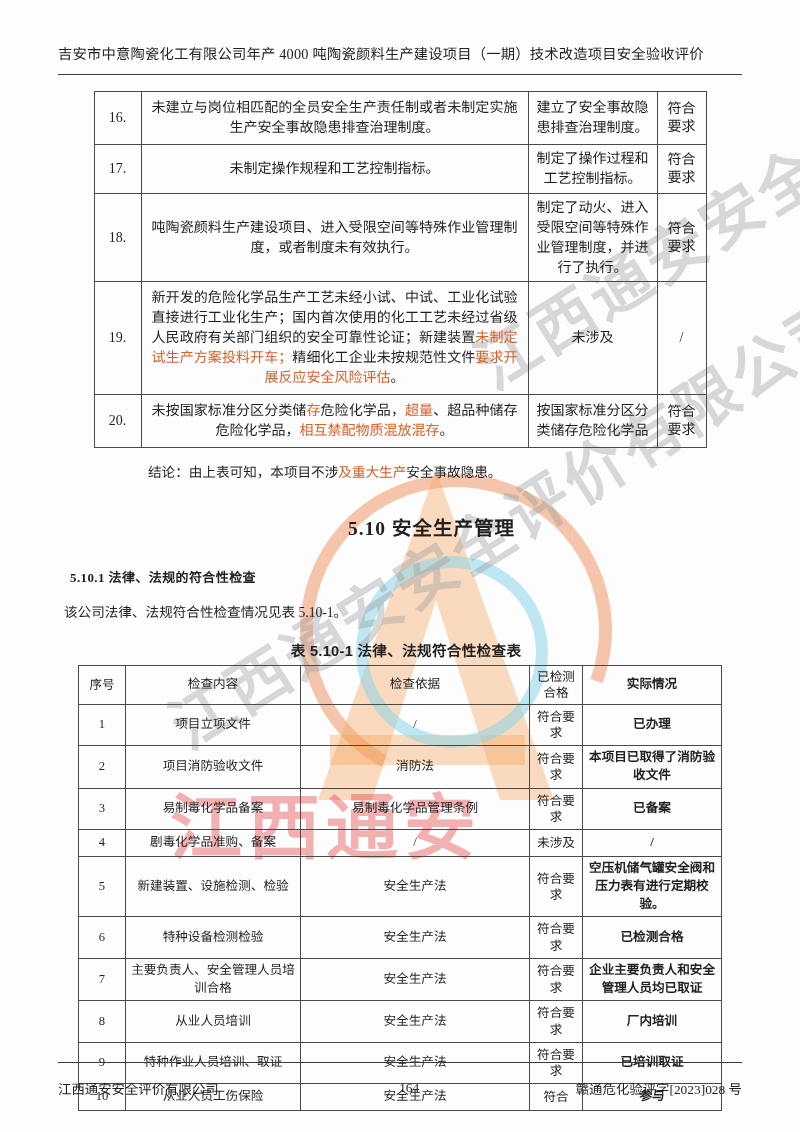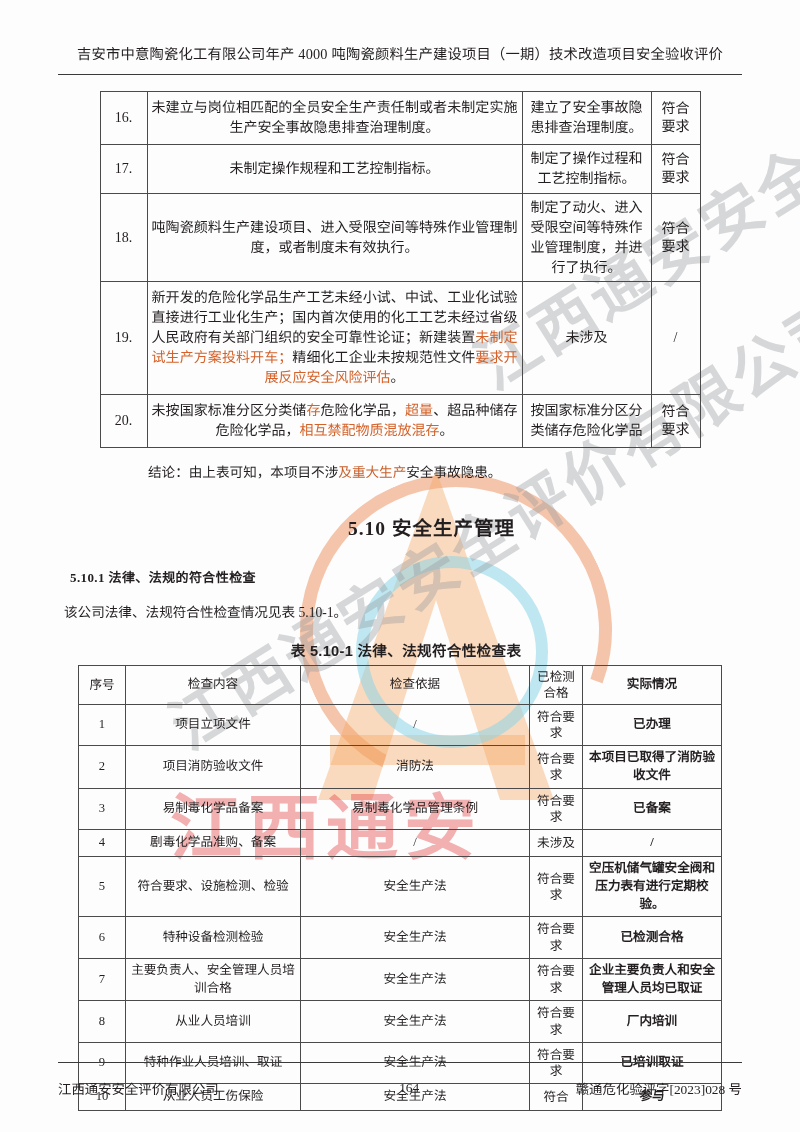--- a/index.html
+++ b/index.html
@@ -116,21 +116,21 @@
   
   .content {
     position: relative;
     z-index: 2;
     padding: 0;
   }
 
   
   .doc-header {
     margin: 44px 58px 0 58px;
-    text-align: center;
+    text-align: left;
   }
   .doc-header .header-title {
     font-size: 14.3px;
     line-height: 1.5;
     letter-spacing: 0.2px;
     white-space: nowrap;
   }
   .header-rule {
     margin: 9px 58px 0 58px;
     border-bottom: 1.6px solid #3a3a3a;
@@ -150,21 +150,21 @@
     text-align: center;
     font-weight: normal;
   }
 
   
   .table-a {
     margin: 16px auto 0 auto;
     width: 590px;
   }
   .table-a .c-no      { width: 36px; }
-  .table-a .c-item    { width: 366px; text-align: justify; text-align-last: center; padding: 6px 4px; }
+  .table-a .c-item    { width: 366px; text-align: justify; text-align-last: center; padding: 6px 10px; }
   .table-a .c-actual  { width: 118px; }
   .table-a .c-result  { width: 38px; }
   .vert-text {
     display: block;
     line-height: 1.28;
     word-break: break-all;
   }
   .hl { color: #d4622a; }
 
   .conclusion {
@@ -363,21 +363,21 @@
           <td class="b-no">4</td>
           <td class="b-cont">剧毒化学品准购、备案</td>
           <td class="b-basis">/</td>
           <td class="b-res">
               <span class="vert-text">未涉及</span>
             </td>
           <td class="b-act">/</td>
         </tr>
         <tr>
           <td class="b-no">5</td>
-          <td class="b-cont">符合要求、设施检测、检验</td>
+          <td class="b-cont">新建装置、设施检测、检验</td>
           <td class="b-basis">安全生产法</td>
           <td class="b-res">
               <span class="vert-text">符合要求</span>
             </td>
           <td class="b-act">空压机储气罐安全阀和压力表有进行定期校验。</td>
         </tr>
         <tr>
           <td class="b-no">6</td>
           <td class="b-cont">特种设备检测检验</td>
           <td class="b-basis">安全生产法</td>

